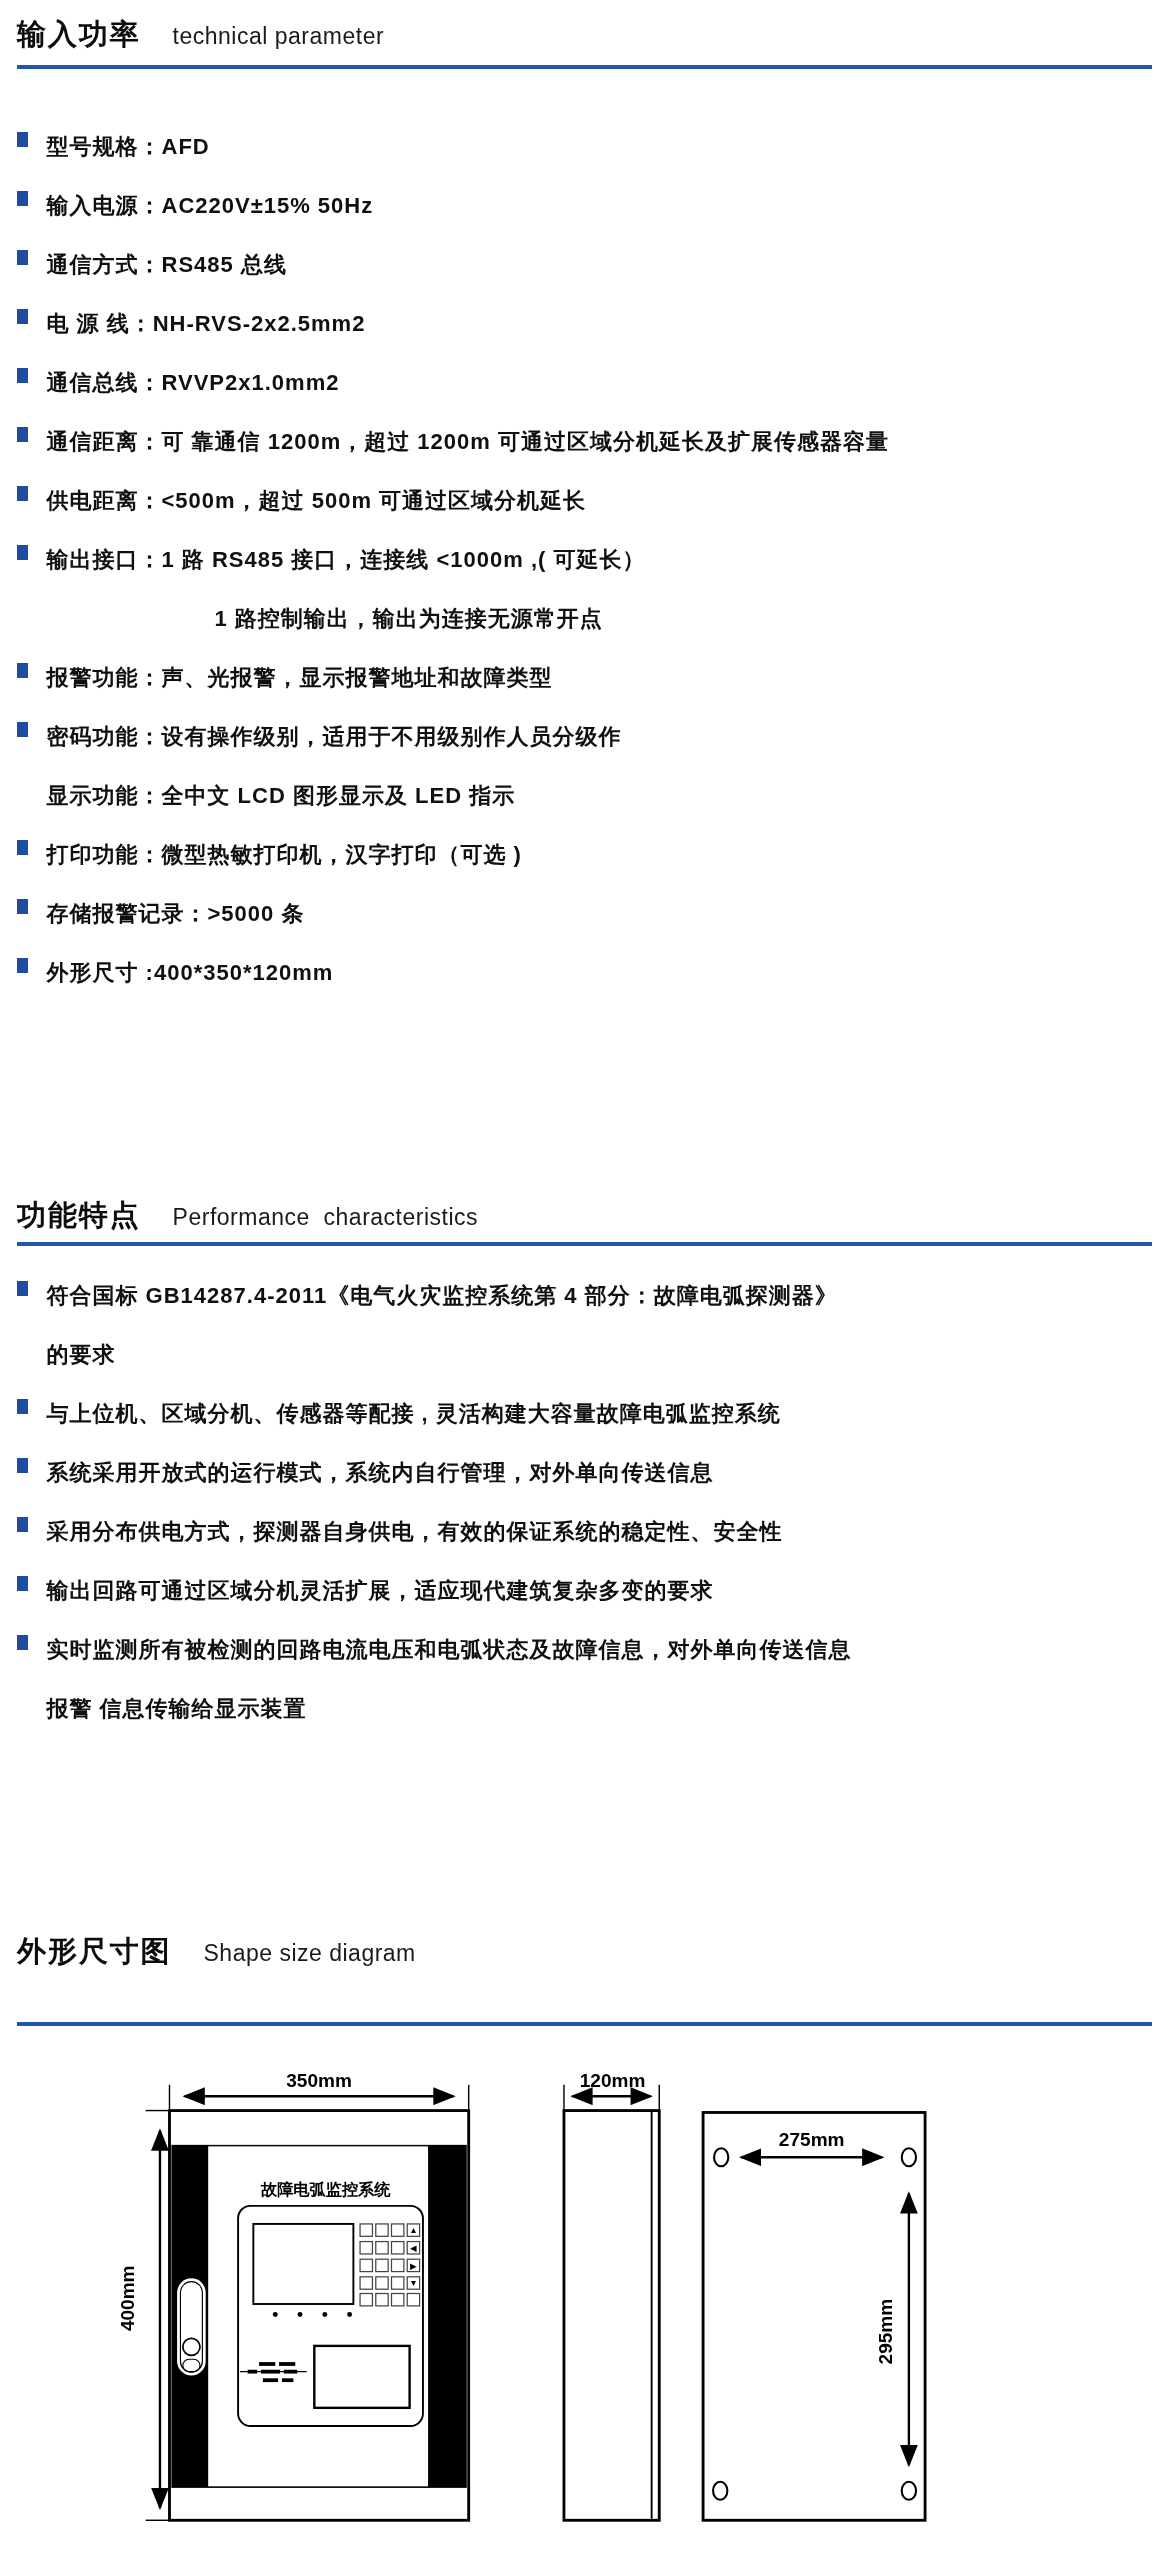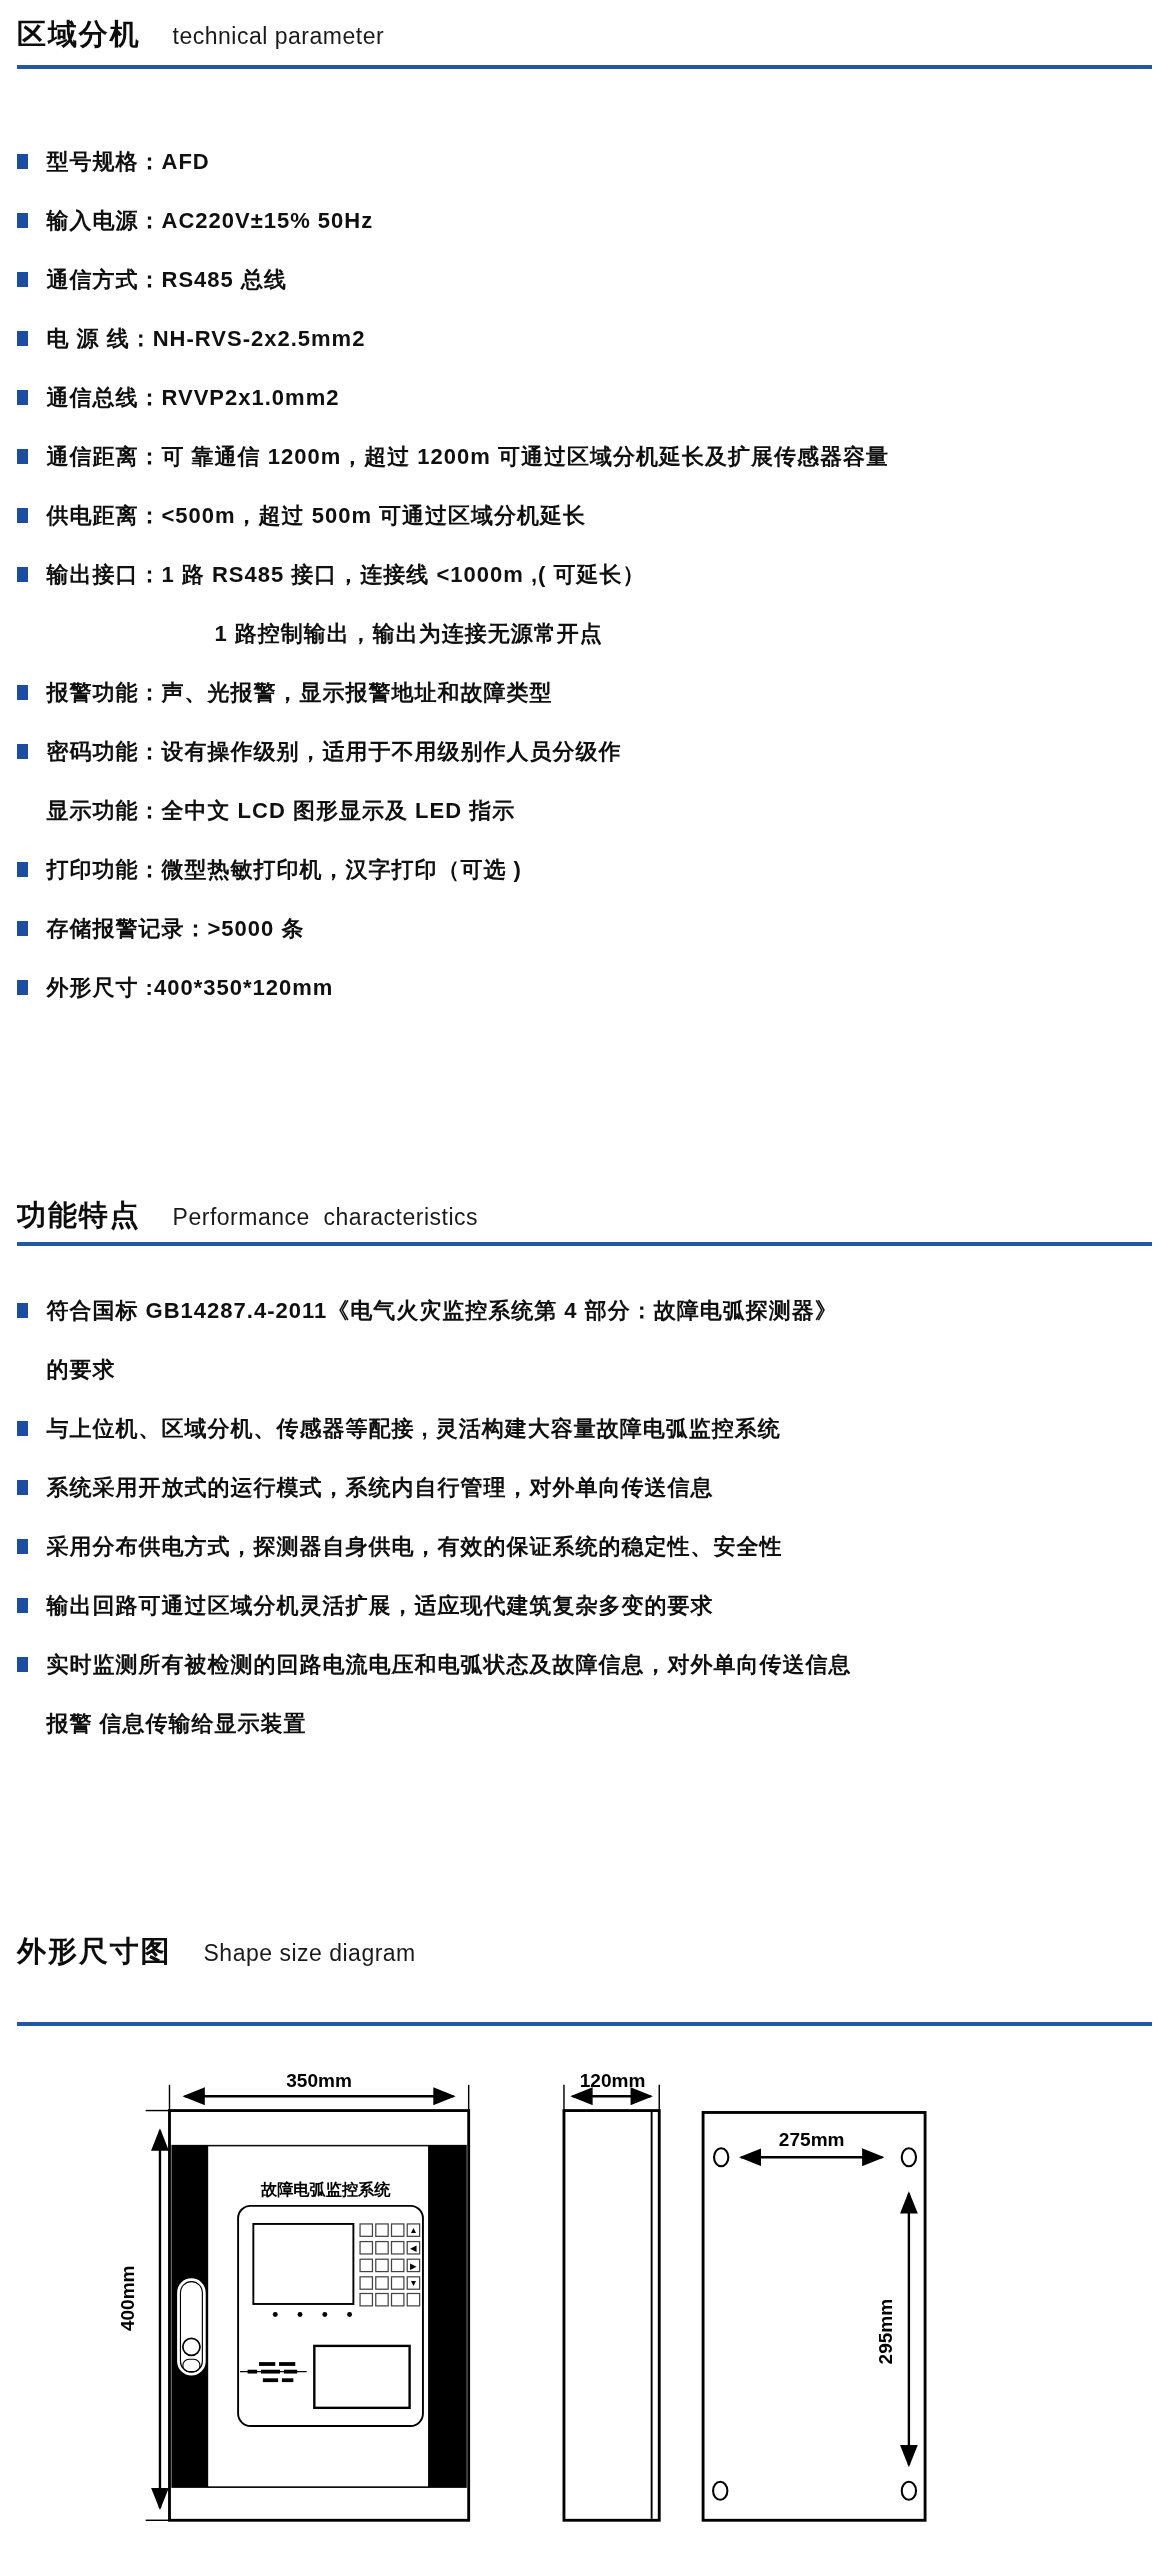--- a/index.html
+++ b/index.html
@@ -6,36 +6,36 @@
   body{
     width:1167px;height:2576px;position:relative;background:#ffffff;
     font-family:"Liberation Sans","DejaVu Sans",sans-serif;color:#111;
     overflow:hidden;
   }
   .sec-header{position:absolute;left:17px;display:flex;align-items:baseline;gap:32px;white-space:pre;}
   .sec-header .zh{font-size:29px;font-weight:700;letter-spacing:1.9px;color:#0d0d0d;}
   .sec-header .en{font-size:23px;font-weight:400;color:#1a1a1a;letter-spacing:0.5px;}
   .divider{position:absolute;left:17px;width:1135px;height:3.8px;background:#2456a8;}
   .list{position:absolute;left:17px;width:1141px;}
-  .row{height:59px;display:flex;align-items:center;font-size:22px;font-weight:600;white-space:pre;}
+  .row{height:59px;display:flex;font-size:22px;font-weight:600;white-space:pre;}
   .row .bullet{width:10.5px;height:15.3px;background:#1c4da1;margin-right:19px;flex:0 0 auto;}
   .row.no-bullet .bullet{visibility:hidden;}
   .row.indent{padding-left:168px;}
   .row .txt{letter-spacing:1px;color:#101010;}
   .diagram{position:absolute;left:95px;top:2041px;width:896px;height:505px;}
   svg text{font-family:"Liberation Sans","DejaVu Sans",sans-serif;}
   .dimlabel{font-size:20px;font-weight:600;fill:#000;}
   .paneltitle{font-size:17px;font-weight:700;fill:#000;}
   .keyarrow{font-size:9px;fill:#000;}
 </style>
 </head>
 <body>
 
 <div class="sec-header" style="top:15.3px">
-  <span class="zh">区域分机</span>
+  <span class="zh">输入功率</span>
   <span class="en">technical parameter</span>
 </div>
 <div class="divider" style="top:65px"></div>
 
 <div class="list" style="top:132px">
 
 <div class="row">
       <span class="bullet"></span>
       <span class="txt">型号规格：AFD</span>
     </div>

